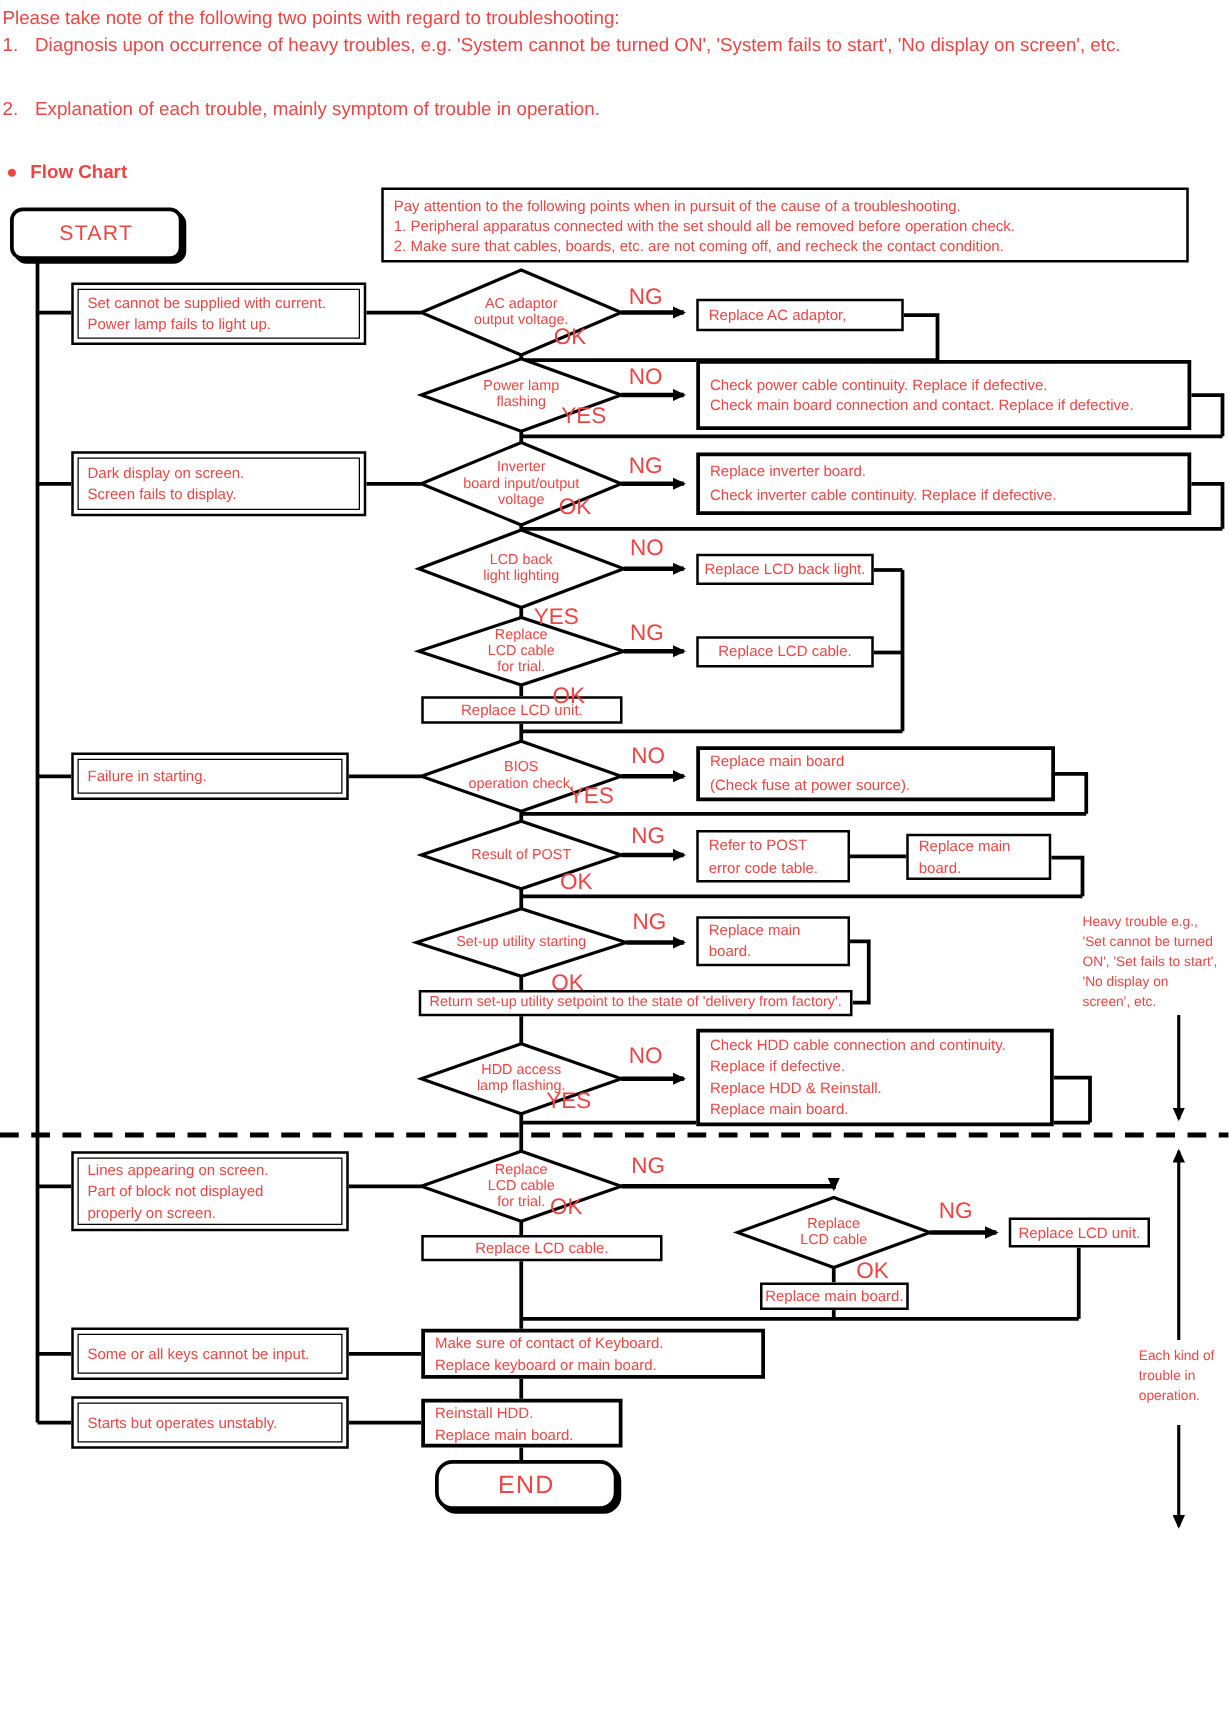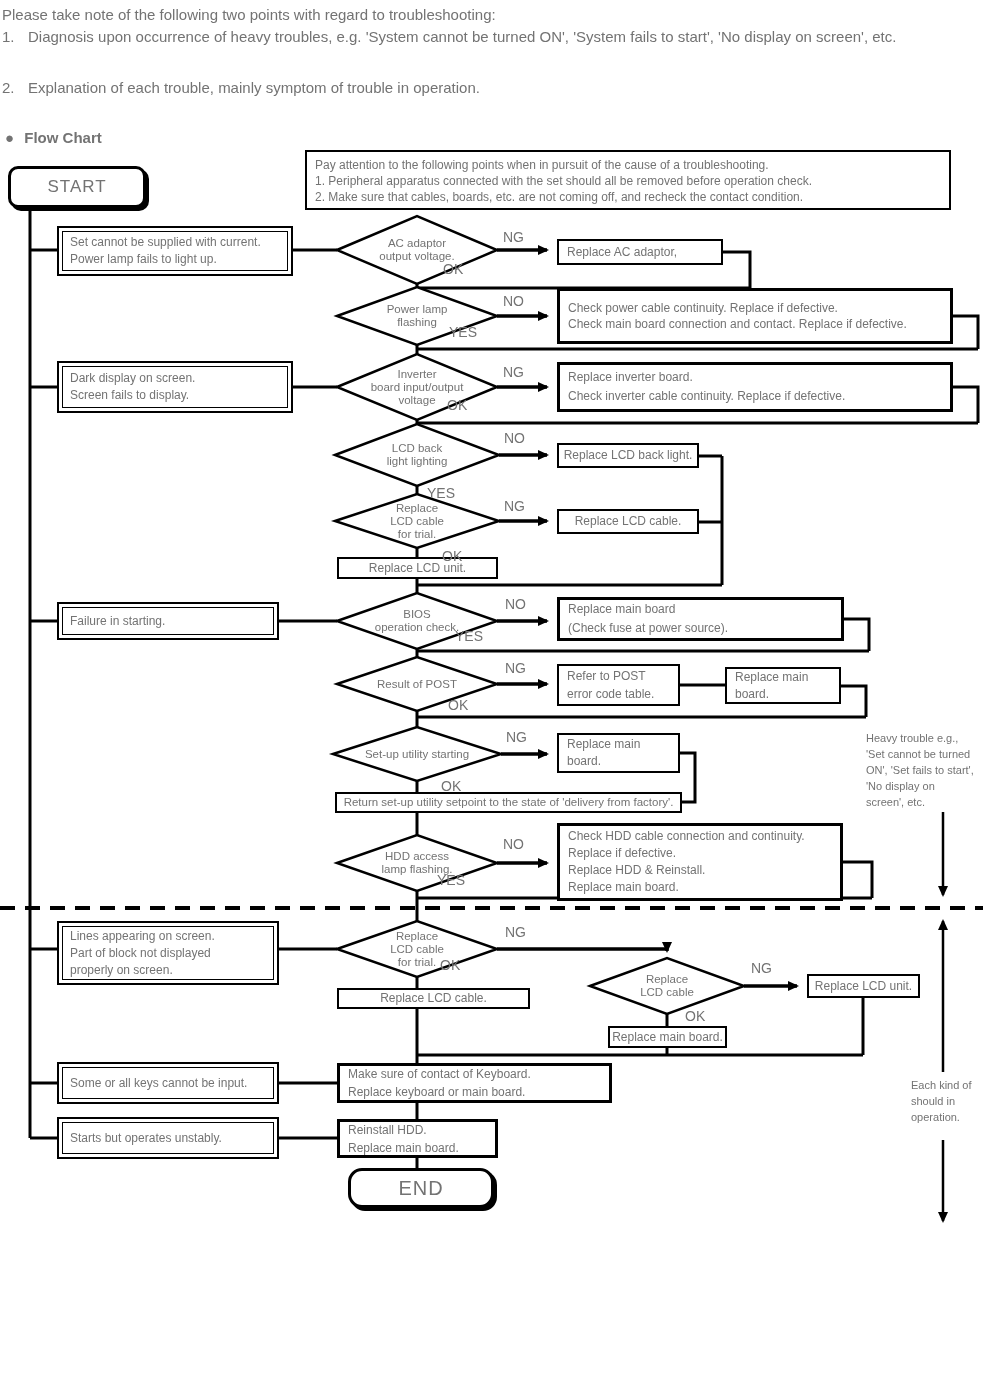--- a/index.html
+++ b/index.html
@@ -1,16 +1,16 @@
 <!DOCTYPE html>
 <html><head>
 <meta charset="utf-8">
 <style>
   html,body{margin:0;padding:0;background:#fff}
-  .page{position:relative;width:983px;height:1389px;background:#fff;color:#737373;
+  .page{position:relative;width:983px;height:1389px;background:#fff;color:#ef4444;
         font-family:"Liberation Sans",sans-serif;overflow:hidden}
   svg.wires{position:absolute;left:0;top:0;z-index:1}
   .hdr{position:absolute;font-size:15px;line-height:24px;z-index:2}
   .hitem{display:flex}
   .hnum{width:26px;flex:0 0 26px}
   .htext{width:935px}
   .hflow{font-weight:bold}
   .node{position:absolute;z-index:2;background:#fff;border:2px solid #000;box-sizing:border-box;
         display:flex;flex-direction:column;justify-content:center;font-size:12px;line-height:17px}
   .b3{border-width:3px}
@@ -18,21 +18,21 @@
   .center{align-items:center;text-align:left}
   .lh16{line-height:16px}
   .lh18{line-height:18px}
   .lh19{line-height:19px}
   .fs115{font-size:11.5px}
   .sym{position:absolute;z-index:2;background:#fff;border:2px solid #000;box-sizing:border-box;padding:3px}
   .sym-inner{width:100%;height:100%;border:1px solid #000;box-sizing:border-box;display:flex;
              flex-direction:column;justify-content:center;padding-left:7px;font-size:12px;line-height:17px}
   .dtext{position:absolute;z-index:3;display:flex;flex-direction:column;justify-content:center;
          align-items:center;text-align:center;font-size:11.5px;line-height:13px}
-  .lbl{position:absolute;z-index:3;font-size:14px;line-height:17px}
+  .lbl{position:absolute;z-index:3;font-size:18px;line-height:17px}
   .term{position:absolute;z-index:2;background:#fff;border:3px solid #000;border-radius:10px;
         box-shadow:3px 3px 0 #000;display:flex;align-items:center;justify-content:center;font-weight:bold}
   .term.start{font-size:17px;letter-spacing:1px;font-weight:normal}
   .term.end{font-size:20px;letter-spacing:1px;font-weight:normal;border-radius:14px}
   .notebox{position:absolute;z-index:2;background:#fff;border:2px solid #000;box-sizing:border-box;
            padding:5px 8px;font-size:12px;line-height:16px}
   .ann{position:absolute;z-index:3;font-size:11px;line-height:16px}
 </style>
 </head>
 <body>
@@ -321,17 +321,17 @@
 
   <div class="ann" style="left:866px;top:730px;width:118px">
     <div>Heavy trouble e.g.,</div>
     <div>'Set cannot be turned</div>
     <div>ON', 'Set fails to start',</div>
     <div>'No display on</div>
     <div>screen', etc.</div>
   </div>
   <div class="ann" style="left:911px;top:1077px;width:72px">
     <div>Each kind of</div>
-    <div>should in</div>
+    <div>trouble in</div>
     <div>operation.</div>
   </div>
 
 </div>
 
 </body></html>

